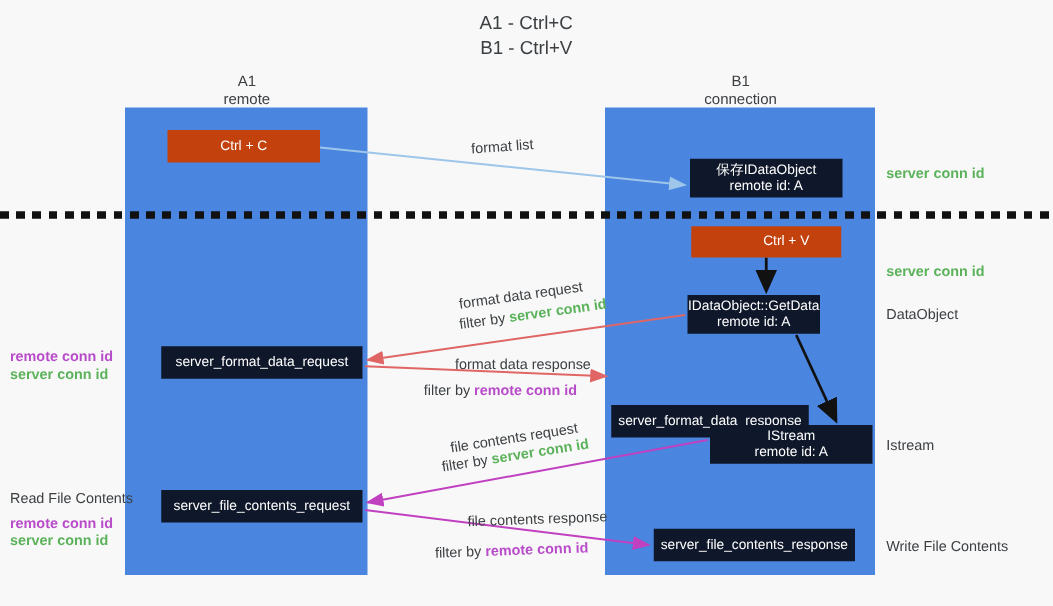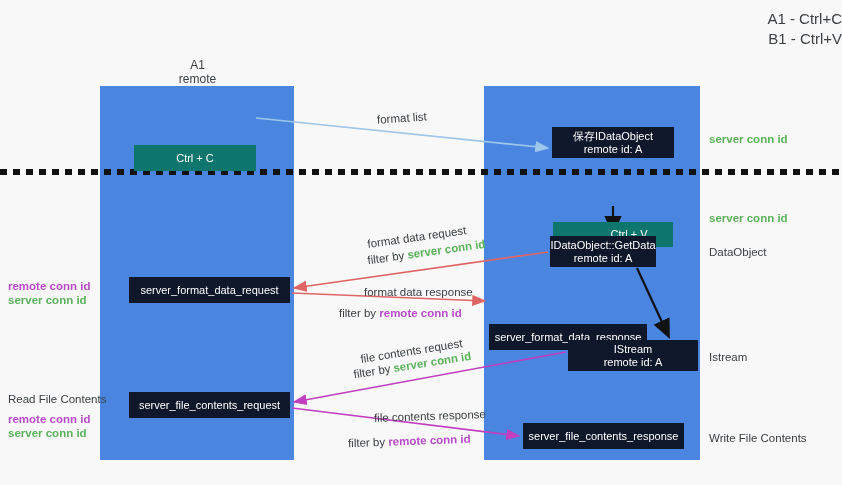--- a/index.html
+++ b/index.html
@@ -7,21 +7,21 @@
     width:842px;height:485px;
     background:#f8f8f8;
     font-family:"Liberation Sans","DejaVu Sans",sans-serif;
     overflow:hidden;
   }
   #canvas{position:relative;width:842px;height:485px;}
 
   
   .title{
     position:absolute;left:0;right:0;top:9px;
-    text-align:right;color:#3c4043;font-size:15px;line-height:20px;
+    text-align:center;color:#3c4043;font-size:15px;line-height:20px;
   }
 
   
   .col-head{
     position:absolute;text-align:center;color:#3c4043;
     font-size:12px;line-height:14px;
   }
   .col-head .sub{display:block;}
 
   
@@ -35,21 +35,21 @@
     background-image:repeating-linear-gradient(to right,#111 0 7px,transparent 7px 13px);
   }
 
   
   .node{
     position:absolute;box-sizing:border-box;
     display:flex;flex-direction:column;align-items:center;justify-content:center;
     color:#ffffff;font-size:11px;line-height:13px;text-align:center;
   }
   .node .l2{display:block;}
-  .green{background:#0f766e;margin-top:41px;}
+  .green{background:#c2410c;}
   .orange{background:#0f172a;}
 
   #n-ctrlc{left:134px;top:104px;width:122px;height:26px;}
   #n-save-idataobject{left:552px;top:127px;width:122px;height:31px;}
   #n-ctrlv{left:553px;top:181px;width:120px;height:25px;padding-left:32px;}
   #n-getdata{left:550px;top:236px;width:106px;height:31px;}
   #n-fmt-req{left:129px;top:277px;width:161px;height:26px;}
   #n-fmt-resp{left:489px;top:288px;width:158px;height:26px;margin-top:36px;}
   #n-istream{left:568px;top:340px;width:130px;height:31px;}
   #n-file-req{left:129px;top:392px;width:161px;height:26px;}
@@ -96,20 +96,24 @@
 
   <div class="title">
     <div>A1 - Ctrl+C</div>
     <div>B1 - Ctrl+V</div>
   </div>
 
   <div class="col-head" id="head-a1" style="left:120px;top:58px;width:155px;">
     <span>A1</span>
     <span class="sub">remote</span>
   </div>
+  <div class="col-head" id="head-b1" style="left:515px;top:58px;width:155px;">
+    <span>B1</span>
+    <span class="sub">connection</span>
+  </div>
 
   <div class="lane" id="lane-a1"></div>
   <div class="lane" id="lane-b1"></div>
 
   <svg class="arrows" viewBox="0 0 842 485" xmlns="http://www.w3.org/2000/svg">
     <defs>
       <marker id="ah-blue" markerWidth="9" markerHeight="7" refX="8" refY="3.5" orient="auto">
         <polygon points="0 0, 9 3.5, 0 7" fill="#9ec5ea"></polygon>
       </marker>
       <marker id="ah-red" markerWidth="9" markerHeight="7" refX="8" refY="3.5" orient="auto">

